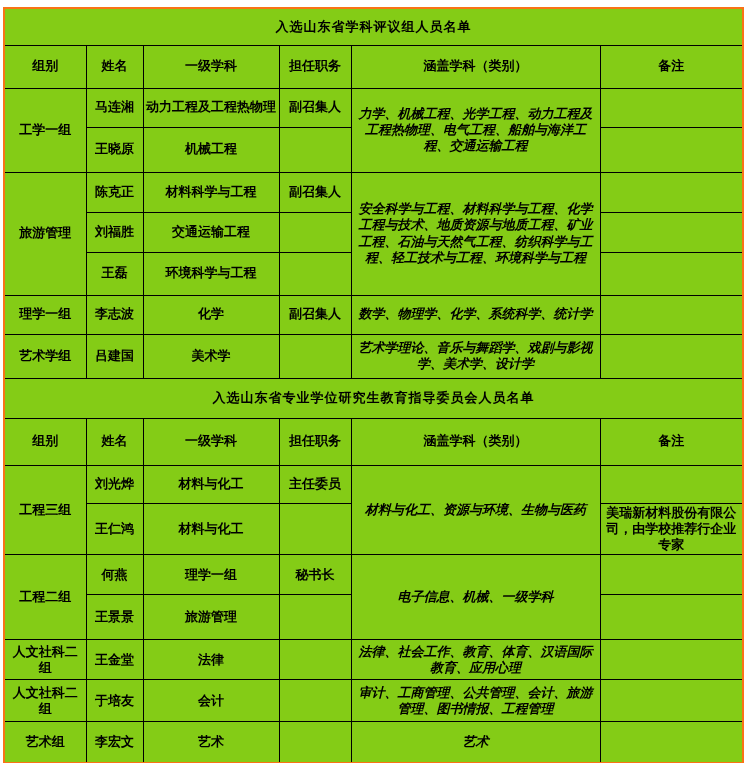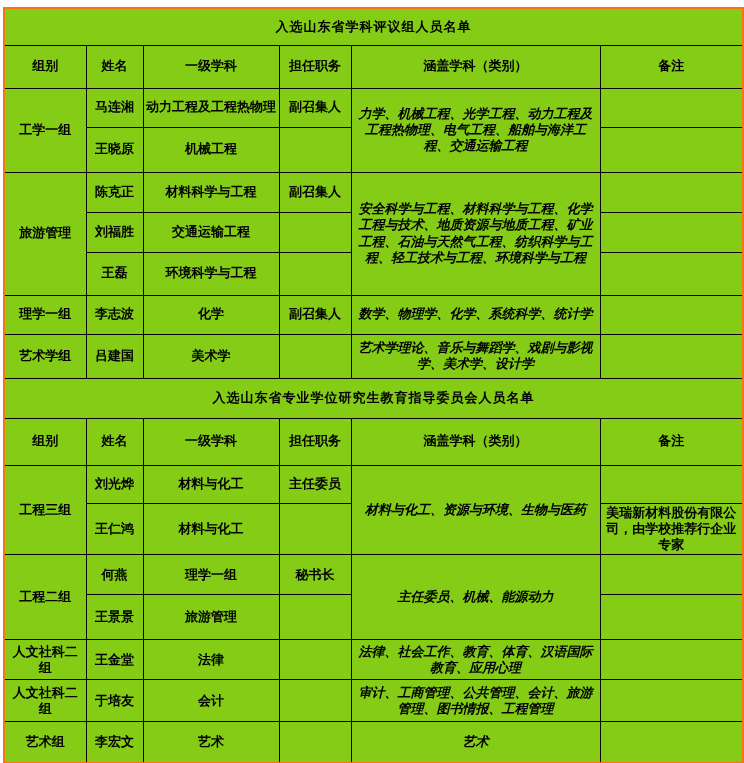--- a/index.html
+++ b/index.html
@@ -162,21 +162,21 @@
         <td>材料与化工</td>
         <td></td>
         <td class="note-left">美瑞新材料股份有限公司，由学校推荐行企业专家</td>
       </tr>
 
       <tr style="height:40px">
         <td rowspan="2">工程二组</td>
         <td>何燕</td>
         <td>理学一组</td>
         <td>秘书长</td>
-        <td rowspan="2" class="covered-cell">主任委员、机械、能源动力</td>
+        <td rowspan="2" class="covered-cell">电子信息、机械、一级学科</td>
         <td></td>
       </tr>
       <tr style="height:45px">
         <td>王景景</td>
         <td>旅游管理</td>
         <td></td>
         <td></td>
       </tr>
 
       <tr style="height:40px">

